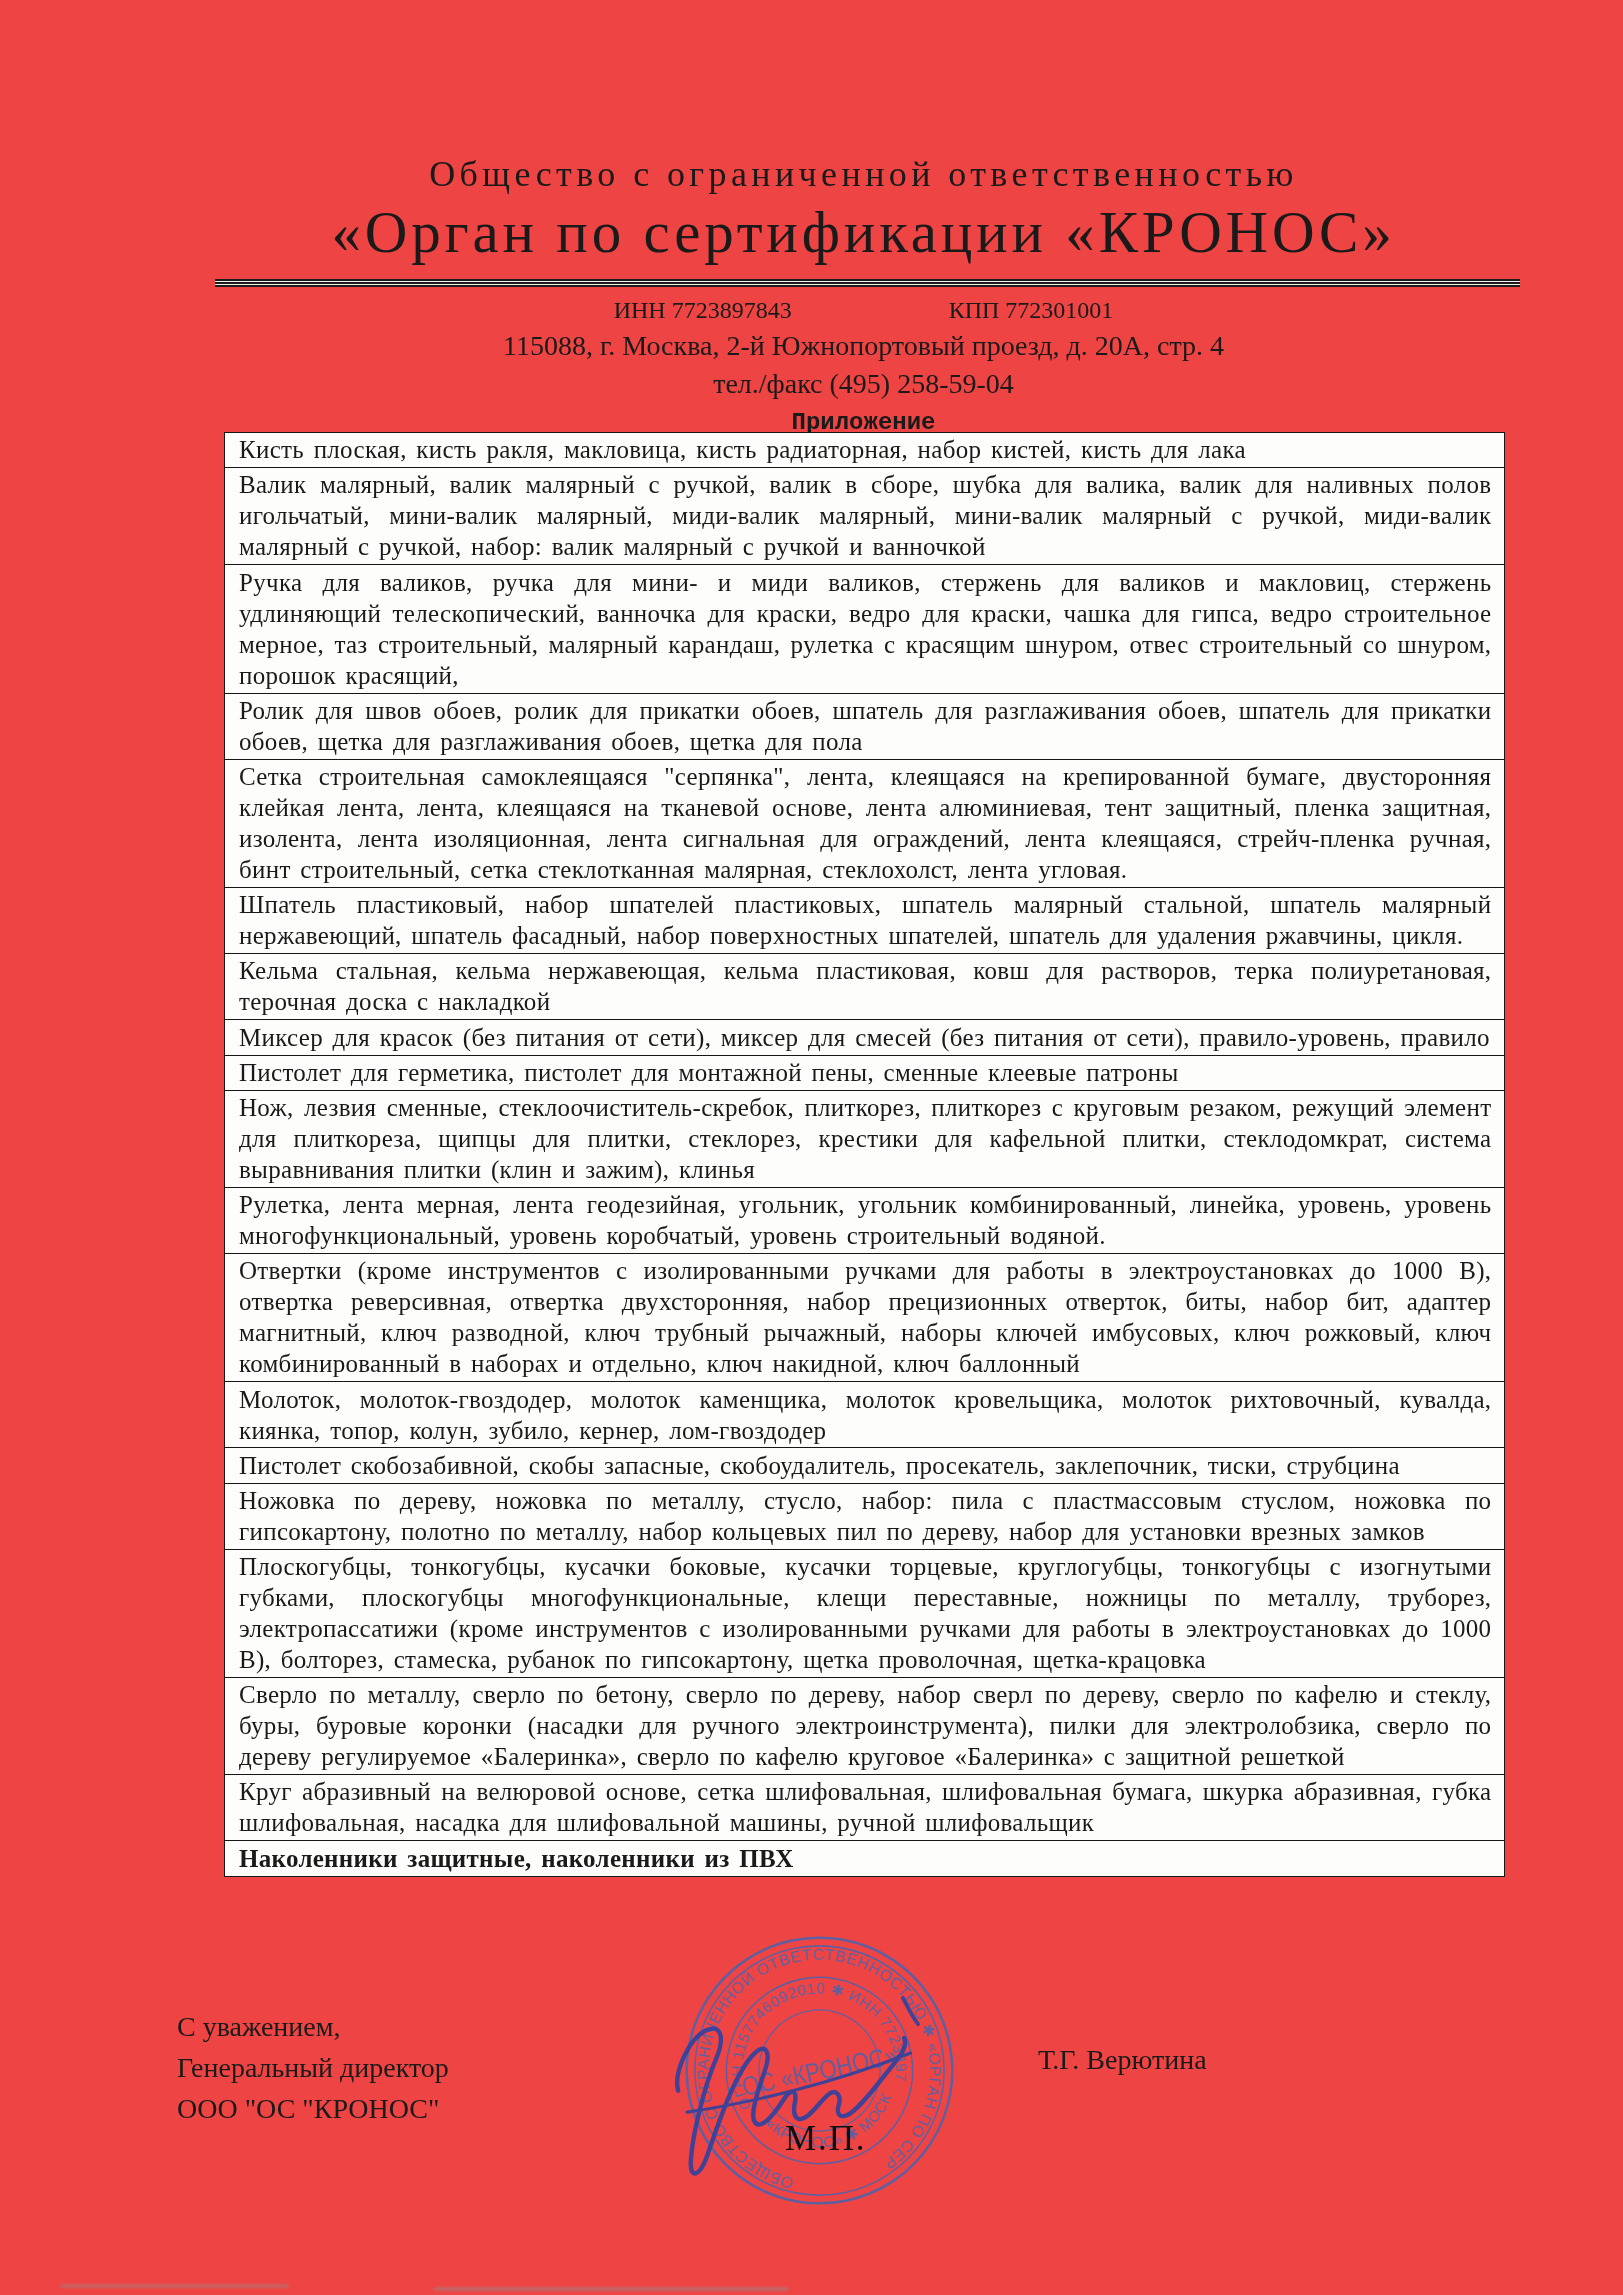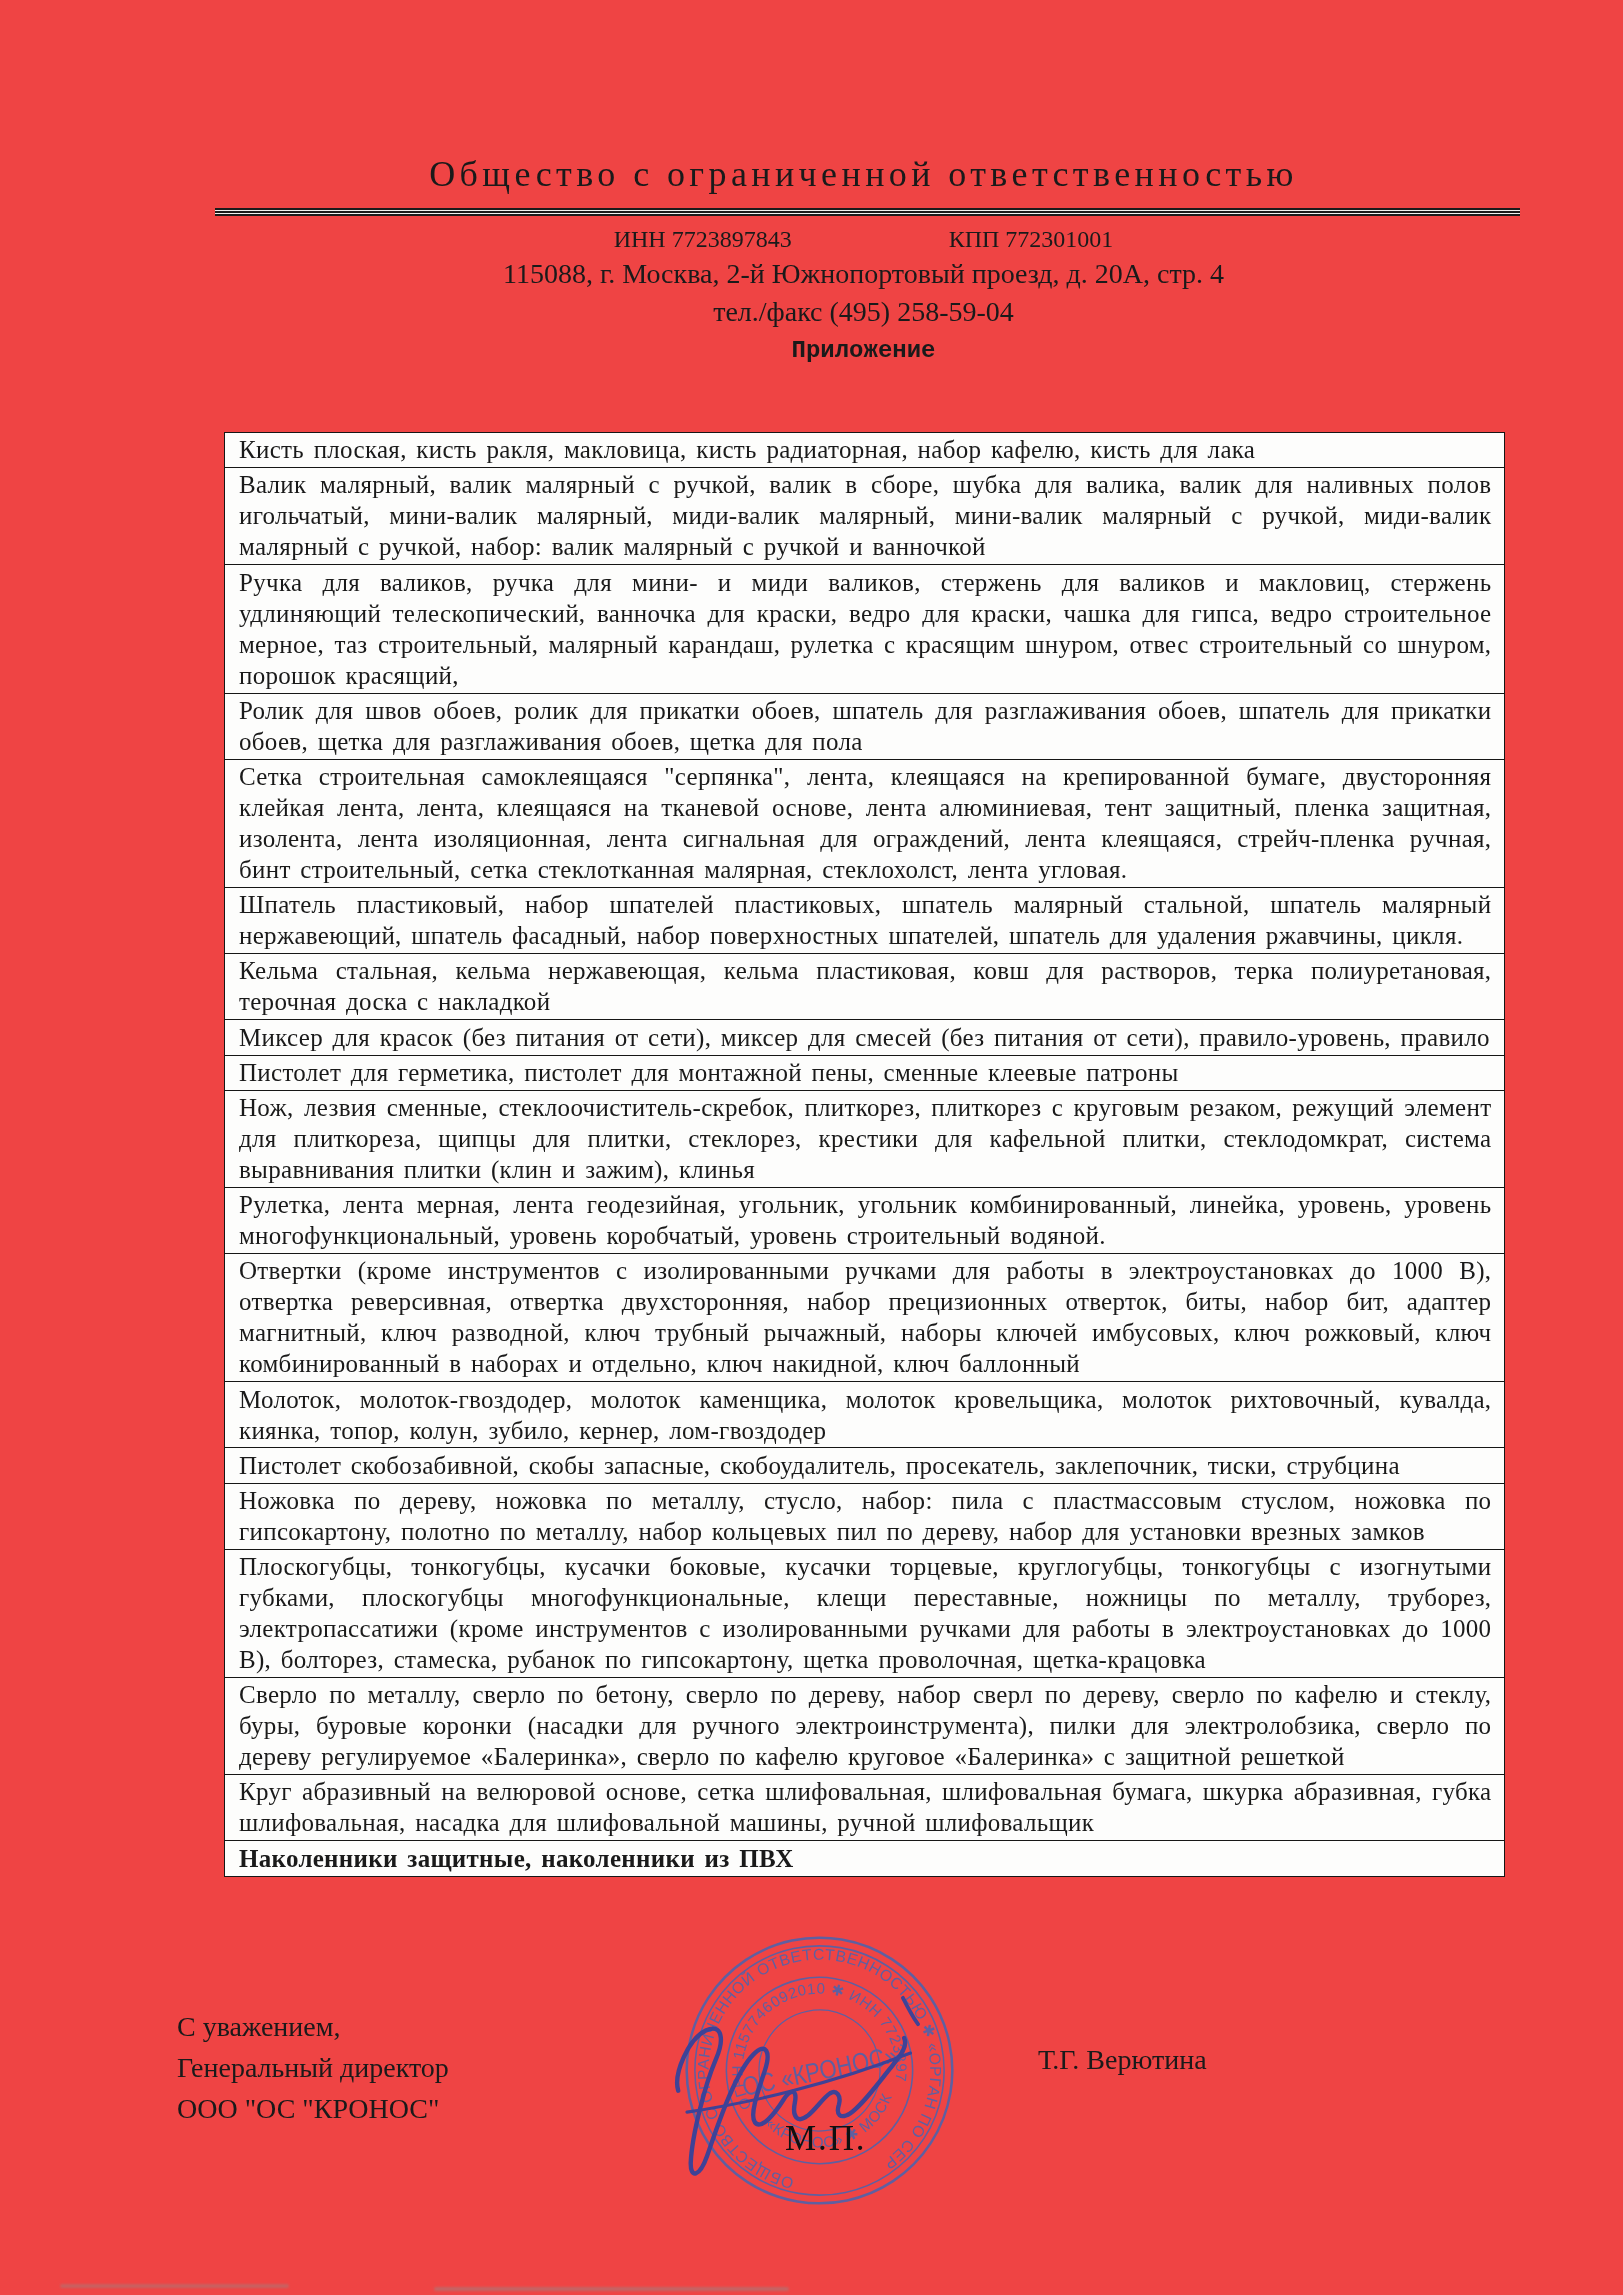--- a/index.html
+++ b/index.html
@@ -63,32 +63,33 @@
   .smudge-a{left:60px;top:2284px;width:229px;height:3.8px;opacity:.40;}
   .smudge-b{left:434px;top:2287px;width:355px;height:4.4px;opacity:.45;}
 </style>
 </head>
 <body>
 
 <div class="page">
 
   <div class="letterhead">
     <div class="org-type">Общество с ограниченной ответственностью</div>
+    <div class="org-name">«Орган по сертификации «КРОНОС»</div>
     <div class="double-rule"></div>
     <div class="inn-kpp">
       <span>ИНН 7723897843</span>
       <span>КПП 772301001</span>
     </div>
     <div class="info-line">115088, г. Москва, 2-й Южнопортовый проезд, д. 20А, стр. 4</div>
     <div class="info-line">тел./факс (495) 258-59-04</div>
     <div class="appendix">Приложение</div>
   </div>
 
   <div class="items-table">
-    <div class="row">Кисть плоская, кисть ракля, макловица, кисть радиаторная, набор кафелю, кисть для лака</div>
+    <div class="row">Кисть плоская, кисть ракля, макловица, кисть радиаторная, набор кистей, кисть для лака</div>
     <div class="row">Валик малярный, валик малярный с ручкой, валик в сборе, шубка для валика, валик для наливных полов игольчатый, мини-валик малярный, миди-валик малярный, мини-валик малярный с ручкой, миди-валик малярный с ручкой, набор: валик малярный с ручкой и ванночкой</div>
     <div class="row">Ручка для валиков, ручка для мини- и миди валиков, стержень для валиков и макловиц, стержень удлиняющий телескопический, ванночка для краски, ведро для краски, чашка для гипса, ведро строительное мерное, таз строительный, малярный карандаш, рулетка с красящим шнуром, отвес строительный со шнуром, порошок красящий,</div>
     <div class="row">Ролик для швов обоев, ролик для прикатки обоев, шпатель для разглаживания обоев, шпатель для прикатки обоев, щетка для разглаживания обоев, щетка для пола</div>
     <div class="row">Сетка строительная самоклеящаяся "серпянка", лента, клеящаяся на крепированной бумаге, двусторонняя клейкая лента, лента, клеящаяся на тканевой основе, лента алюминиевая, тент защитный, пленка защитная, изолента, лента изоляционная, лента сигнальная для ограждений, лента клеящаяся, стрейч-пленка ручная, бинт строительный, сетка стеклотканная малярная, стеклохолст, лента угловая.</div>
     <div class="row">Шпатель пластиковый, набор шпателей пластиковых, шпатель малярный стальной, шпатель малярный нержавеющий, шпатель фасадный, набор поверхностных шпателей, шпатель для удаления ржавчины, цикля.</div>
     <div class="row">Кельма стальная, кельма нержавеющая, кельма пластиковая, ковш для растворов, терка полиуретановая, терочная доска с накладкой</div>
     <div class="row">Миксер для красок (без питания от сети), миксер для смесей (без питания от сети), правило-уровень, правило</div>
     <div class="row">Пистолет для герметика, пистолет для монтажной пены, сменные клеевые патроны</div>
     <div class="row">Нож, лезвия сменные, стеклоочиститель-скребок, плиткорез, плиткорез с круговым резаком, режущий элемент для плиткореза, щипцы для плитки, стеклорез, крестики для кафельной плитки, стеклодомкрат, система выравнивания плитки (клин и зажим), клинья</div>
     <div class="row">Рулетка, лента мерная, лента геодезийная, угольник, угольник комбинированный, линейка, уровень, уровень многофункциональный, уровень коробчатый, уровень строительный водяной.</div>

